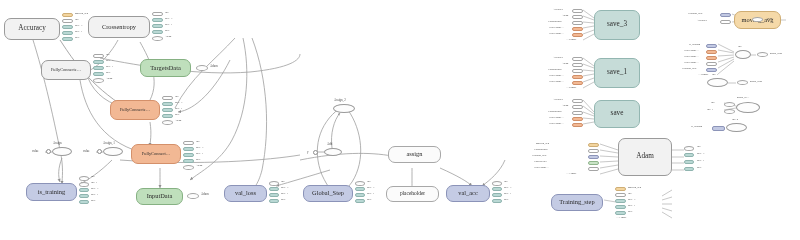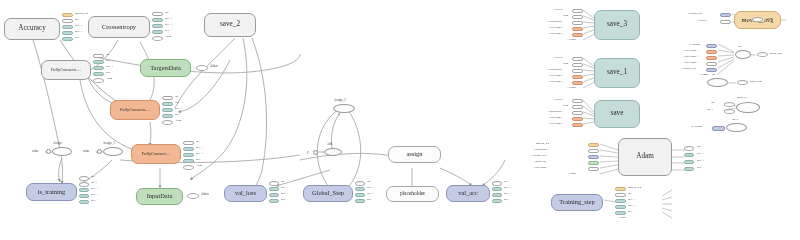--- a/index.html
+++ b/index.html
@@ -169,23 +169,20 @@
   </svg>
 
   <div class="node" style="left:4px;top:18px;width:56px;height:22px;">
     <span class="t7">Accuracy</span>
   </div>
 
   <div class="node" style="left:88px;top:16px;width:62px;height:22px;">
     <span class="t6">Crossentropy</span>
   </div>
 
-  <div class="node" style="left:204px;top:13px;width:52px;height:24px;">
-    <span class="t7">save_2</span>
-  </div>
 
   <div class="node" style="left:41px;top:60px;width:50px;height:20px;">
     <span class="t4">FullyConnecte…</span>
   </div>
 
   <div class="node green" style="left:140px;top:59px;width:51px;height:18px;">
     <span class="t6">TargetsData</span>
   </div>
 
   <div class="node orange" style="left:110px;top:100px;width:50px;height:20px;">

